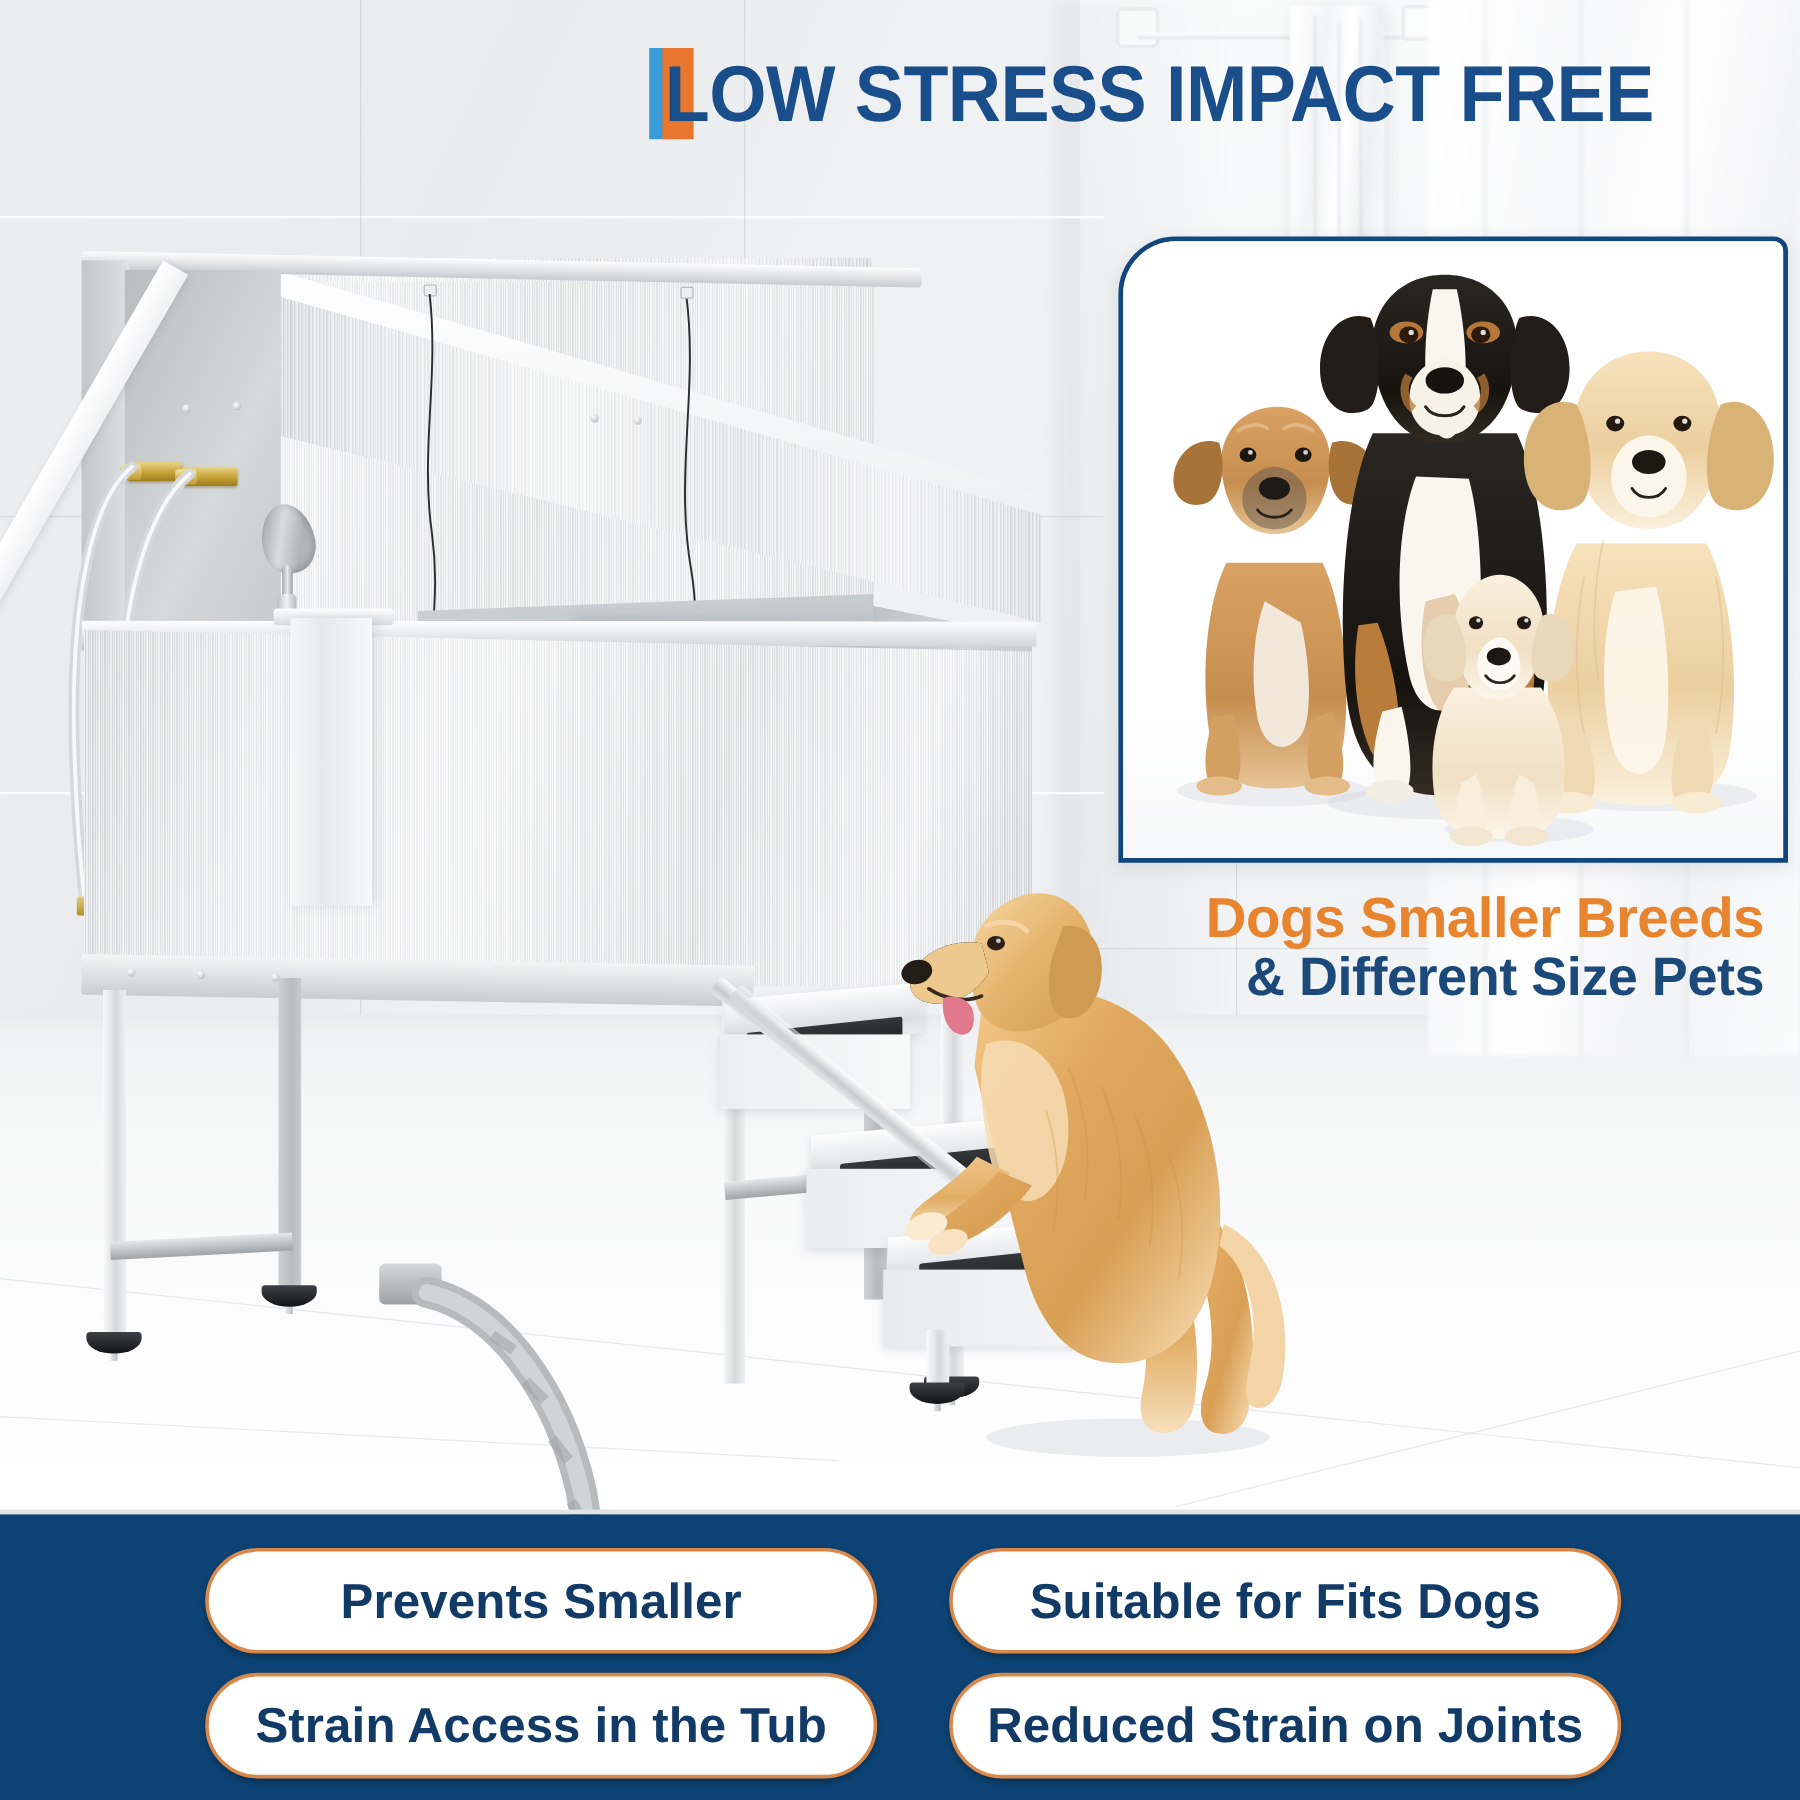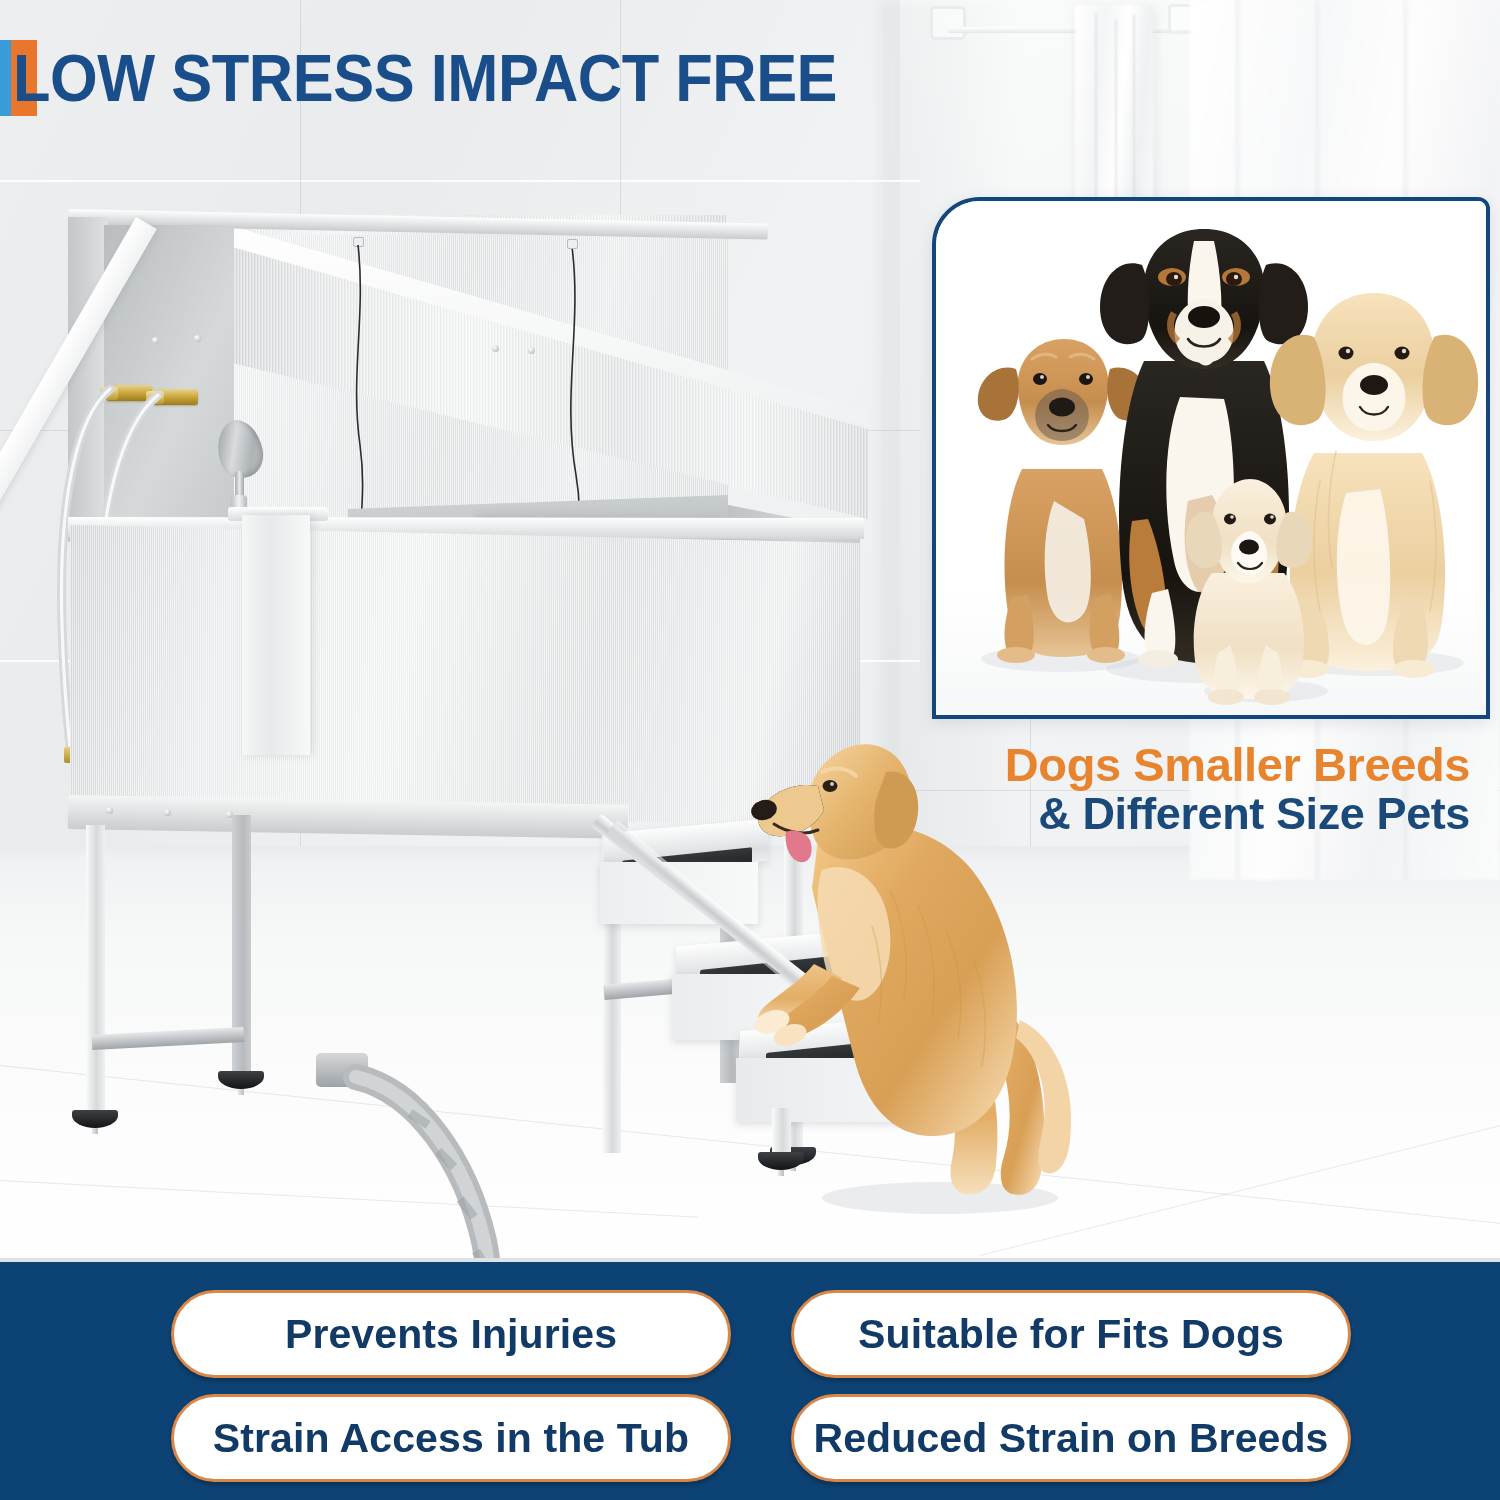--- a/index.html
+++ b/index.html
@@ -136,21 +136,21 @@
   
   .step-box { position:absolute; background:linear-gradient(180deg,#fdfdfd,#dcdfe1 70%,#eceeef); box-shadow:0 3px 7px rgba(140,148,154,.25); }
   .step-mat { position:absolute; background:linear-gradient(180deg,#35383b,#191b1d); border-radius:2px; }
   .handrail { position:absolute; height:16px; border-radius:4px;
     background:linear-gradient(180deg,#ffffff,#c7cbcd 60%,#e6e8e9); transform-origin:left center; }
 
   
   .gr { position:absolute; left:690px; top:720px; width:400px; height:500px; }
 
   
-  .headline-wrap { position:absolute; left:0; top:40px; width:1440px; text-align:left; }
+  .headline-wrap { position:absolute; left:0; top:40px; width:1440px; text-align:right; }
   .accent-blue { display:inline-block; vertical-align:middle; width:15px; height:76px; background:#3A9BD9; }
   .accent-orange { display:inline-block; vertical-align:middle; width:26px; height:76px; background:#E8762C; margin-left:-4px; }
   .headline { display:inline-block; vertical-align:middle; margin-left:-24px;
     font-family:"Liberation Sans Narrow","Liberation Sans", sans-serif;
     font-weight:bold; font-size:66px; letter-spacing:-.5px; color:#1A4E8A;
     transform:scaleX(.93); transform-origin:left center; }
 
   
   .inset { position:absolute; left:932px; top:197px; width:558px; height:522px;
     border:4px solid #12467E; border-radius:48px 12px 0 0; background:#ffffff;
@@ -543,19 +543,19 @@
   </div>
 
   <div class="cap">
     <div class="cap1">Dogs Smaller Breeds</div>
     <div class="cap2">&amp; Different Size Pets</div>
   </div>
 
   <div class="footer-top-line"></div>
   <div class="footer"></div>
   <div class="pill-grid">
-    <div class="pill">Prevents Injuries</div>
+    <div class="pill">Prevents Smaller</div>
     <div class="pill">Suitable for Fits Dogs</div>
     <div class="pill">Strain Access in the Tub</div>
-    <div class="pill">Reduced Strain on Breeds</div>
+    <div class="pill">Reduced Strain on Joints</div>
   </div>
 
 </div>
 
 </body></html>

